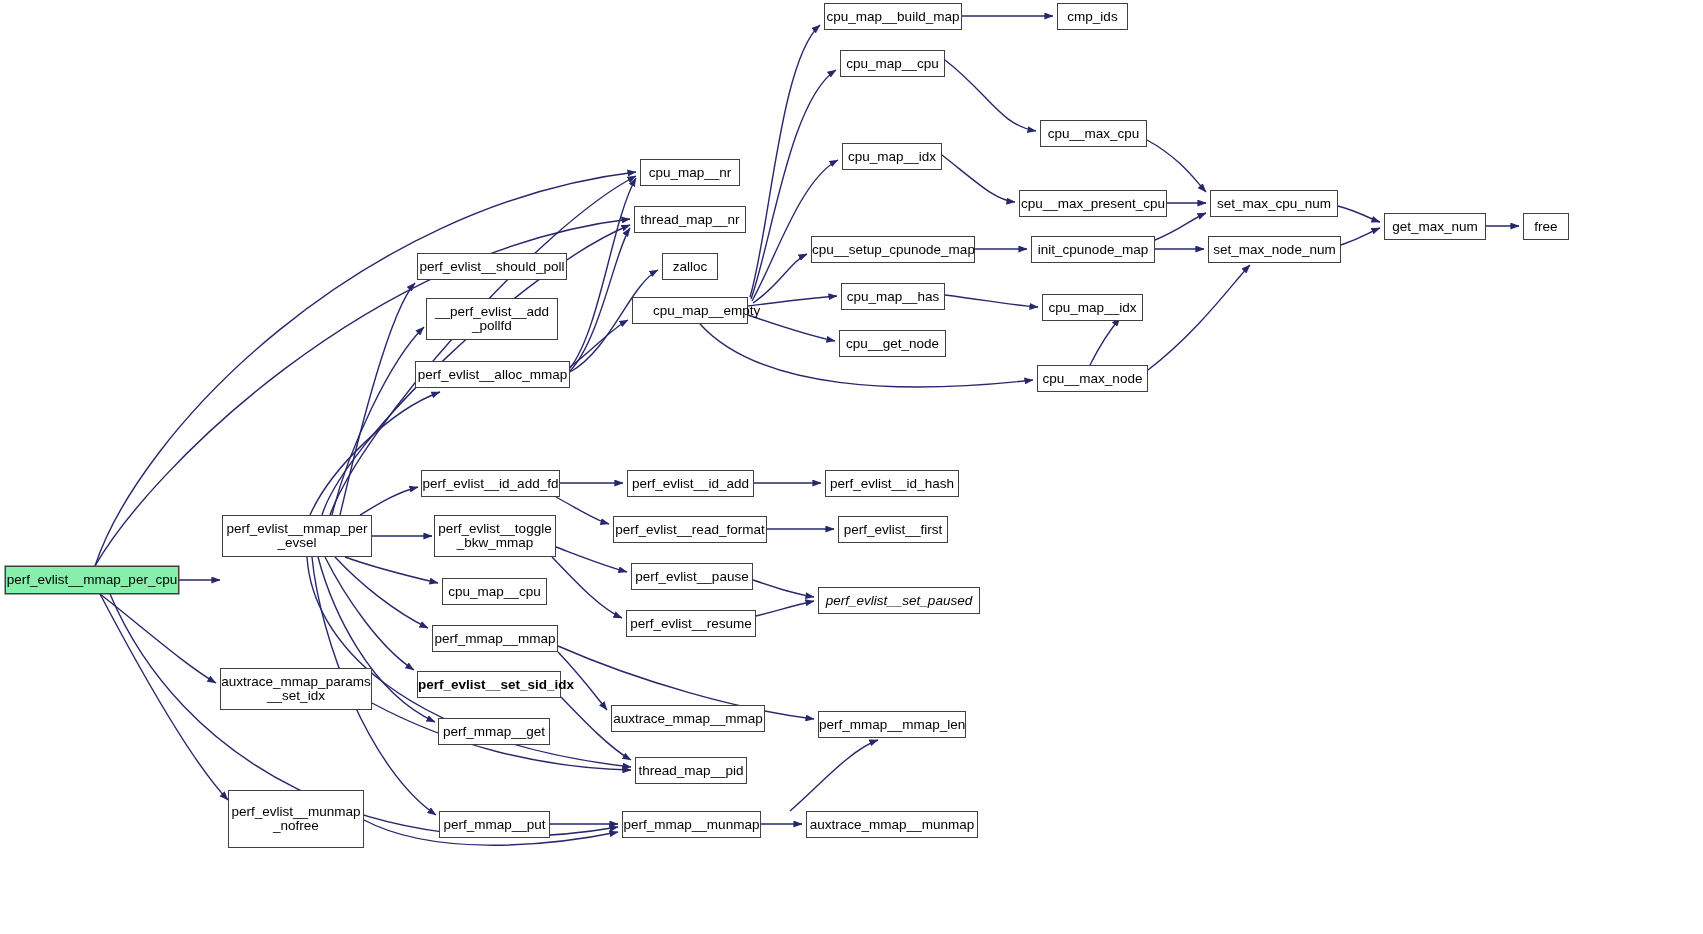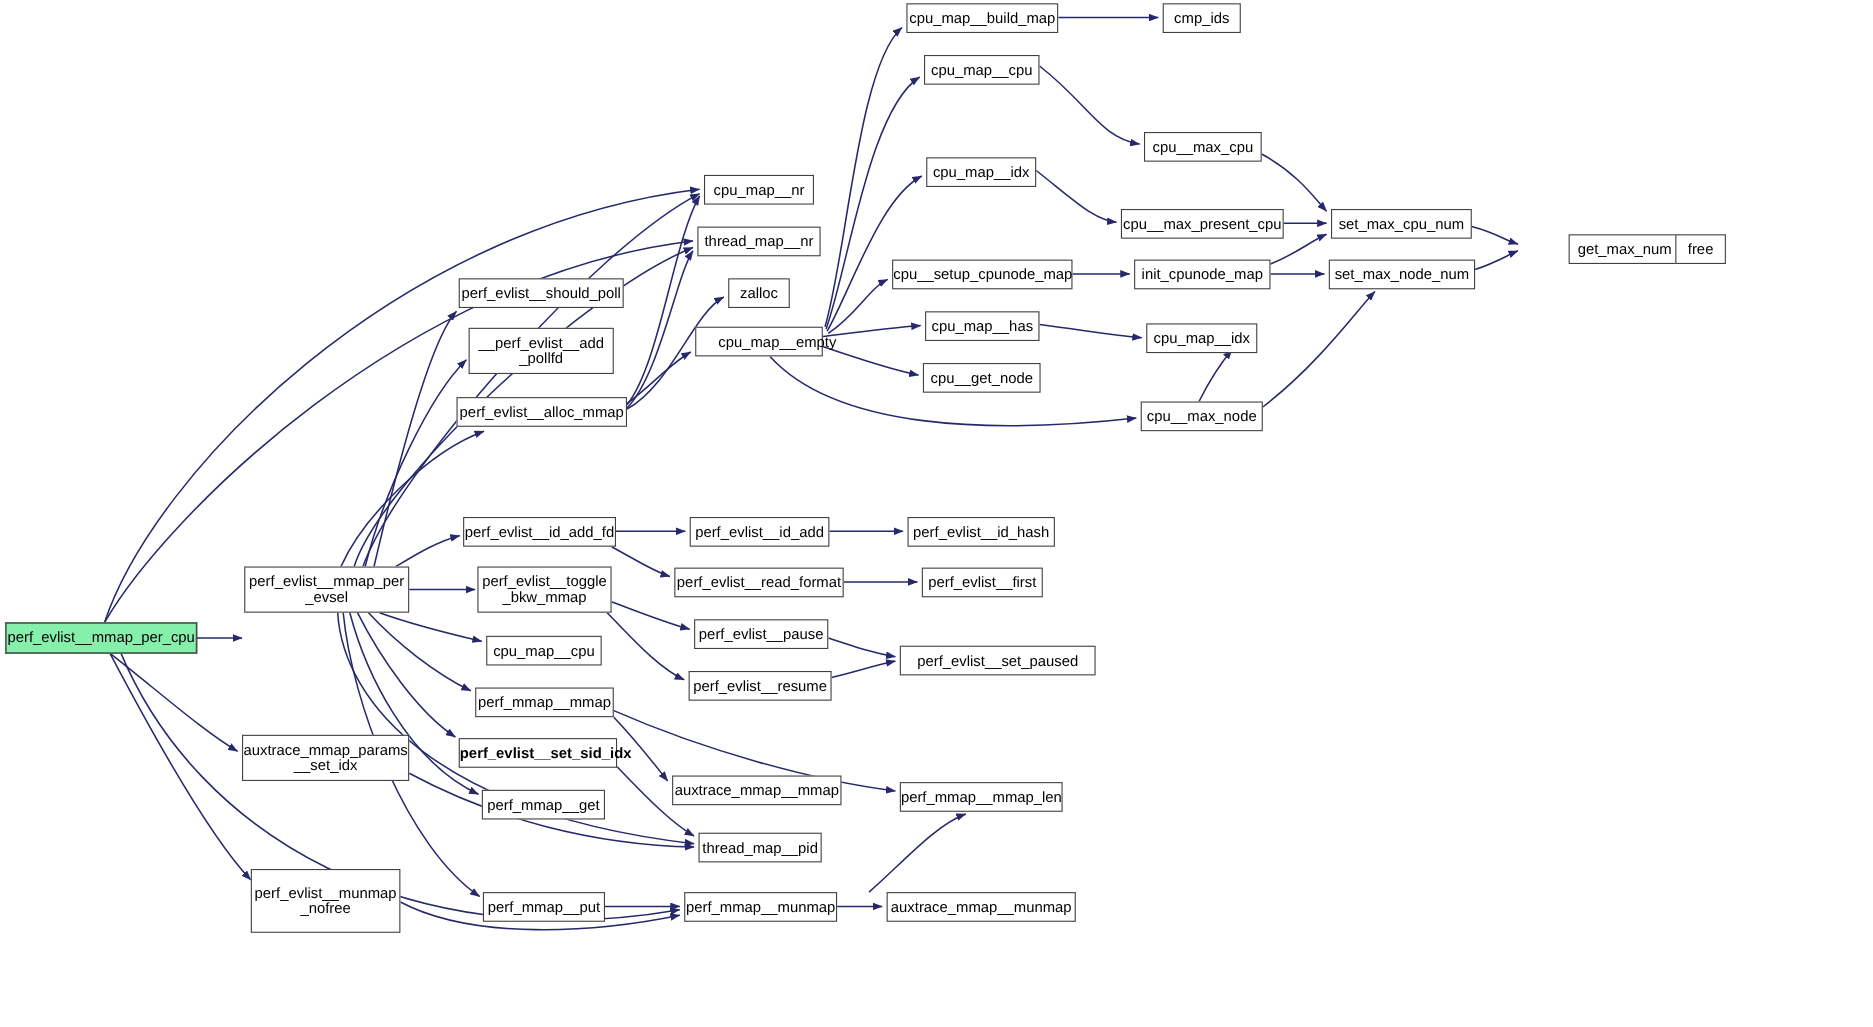--- a/index.html
+++ b/index.html
@@ -126,32 +126,32 @@
       <div class="node" style="left: 811px; top: 236px; width: 164px; height: 27px;"><span>cpu__setup_cpunode_map</span></div>
       <div class="node" style="left: 841px; top: 283px; width: 104px; height: 27px;"><span>cpu_map__has</span></div>
       <div class="node" style="left: 839px; top: 330px; width: 107px; height: 27px;"><span>cpu__get_node</span></div>
       <div class="node" style="left: 1040px; top: 120px; width: 107px; height: 27px;"><span>cpu__max_cpu</span></div>
       <div class="node" style="left: 1019px; top: 190px; width: 148px; height: 27px;"><span>cpu__max_present_cpu</span></div>
       <div class="node" style="left: 1031px; top: 236px; width: 124px; height: 27px;"><span>init_cpunode_map</span></div>
       <div class="node" style="left: 1042px; top: 294px; width: 101px; height: 27px;"><span>cpu_map__idx</span></div>
       <div class="node" style="left: 1037px; top: 365px; width: 111px; height: 27px;"><span>cpu__max_node</span></div>
       <div class="node" style="left: 1210px; top: 190px; width: 128px; height: 27px;"><span>set_max_cpu_num</span></div>
       <div class="node" style="left: 1208px; top: 236px; width: 133px; height: 27px;"><span>set_max_node_num</span></div>
-      <div class="node" style="left: 1384px; top: 213px; width: 102px; height: 27px; margin-left: 42px;"><span>get_max_num</span></div>
+      <div class="node" style="left: 1384px; top: 213px; width: 102px; height: 27px;"><span>get_max_num</span></div>
       <div class="node" style="left: 1523px; top: 213px; width: 46px; height: 27px;"><span>free</span></div>
       <div class="node" style="left: 421px; top: 470px; width: 139px; height: 27px;"><span>perf_evlist__id_add_fd</span></div>
       <div class="node" style="left: 627px; top: 470px; width: 127px; height: 27px;"><span>perf_evlist__id_add</span></div>
       <div class="node" style="left: 825px; top: 470px; width: 134px; height: 27px;"><span>perf_evlist__id_hash</span></div>
       <div class="node" style="left: 613px; top: 516px; width: 154px; height: 27px;"><span>perf_evlist__read_format</span></div>
       <div class="node" style="left: 838px; top: 516px; width: 110px; height: 27px;"><span>perf_evlist__first</span></div>
       <div class="node" style="left: 434px; top: 515px; width: 122px; height: 42px;"><span>perf_evlist__toggle
 _bkw_mmap</span></div>
       <div class="node" style="left: 631px; top: 563px; width: 122px; height: 27px;"><span>perf_evlist__pause</span></div>
       <div class="node" style="left: 626px; top: 610px; width: 130px; height: 27px;"><span>perf_evlist__resume</span></div>
-      <div class="node" style="left: 818px; top: 587px; width: 178px; height: 27px;"><span>perf_evlist__set_paused</span></div>
+      <div class="node" style="left: 818px; top: 587px; width: 162px; height: 27px; font-style: italic;"><span>perf_evlist__set_paused</span></div>
       <div class="node" style="left: 442px; top: 578px; width: 105px; height: 27px;"><span>cpu_map__cpu</span></div>
       <div class="node" style="left: 432px; top: 625px; width: 126px; height: 27px;"><span>perf_mmap__mmap</span></div>
       <div class="node" style="left: 417px; top: 671px; width: 144px; height: 27px; font-weight: bold;"><span>perf_evlist__set_sid_idx</span></div>
       <div class="node" style="left: 438px; top: 718px; width: 112px; height: 27px;"><span>perf_mmap__get</span></div>
       <div class="node" style="left: 611px; top: 705px; width: 154px; height: 27px;"><span>auxtrace_mmap__mmap</span></div>
       <div class="node" style="left: 635px; top: 757px; width: 112px; height: 27px;"><span>thread_map__pid</span></div>
       <div class="node" style="left: 818px; top: 711px; width: 148px; height: 27px;"><span>perf_mmap__mmap_len</span></div>
       <div class="node" style="left: 439px; top: 811px; width: 111px; height: 27px;"><span>perf_mmap__put</span></div>
       <div class="node" style="left: 622px; top: 811px; width: 139px; height: 27px;"><span>perf_mmap__munmap</span></div>
       <div class="node" style="left: 806px; top: 811px; width: 172px; height: 27px;"><span>auxtrace_mmap__munmap</span></div>

